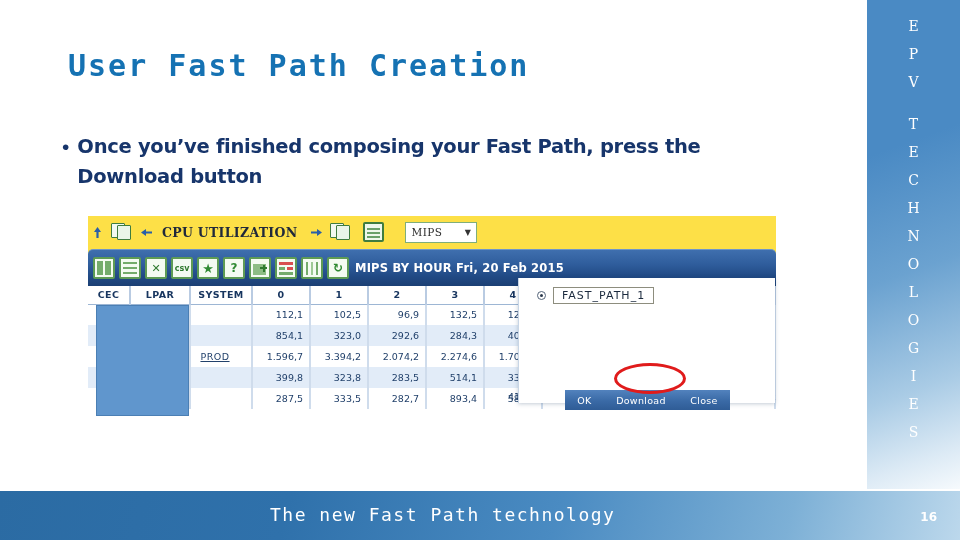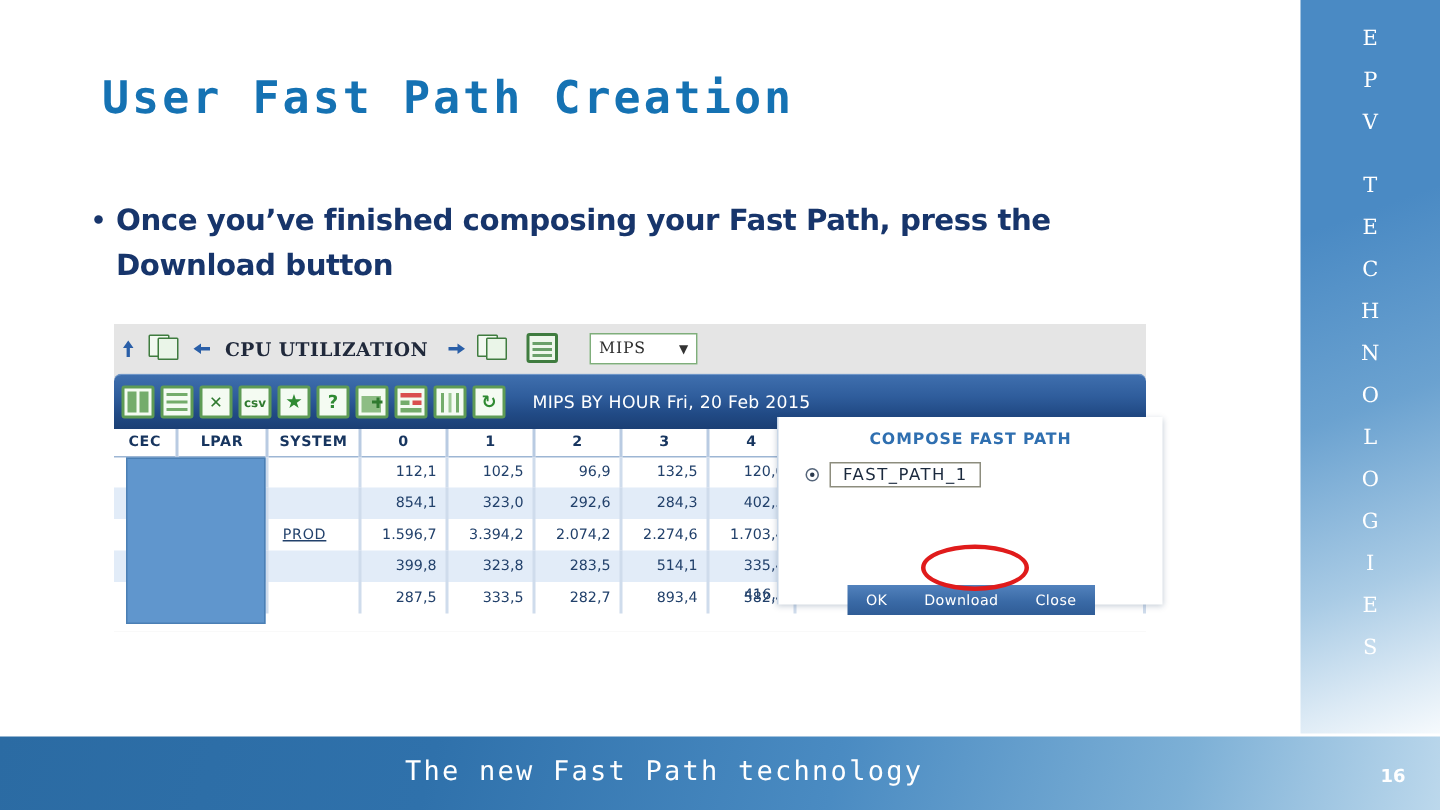--- a/index.html
+++ b/index.html
@@ -45,22 +45,22 @@
     font-size:21px; line-height:30px; margin-right:8px; color:#17356b;
   }
   #bullet-block .bullet-text {
     font-family:"DejaVu Sans", sans-serif;
     font-size:19.5px; font-weight:bold; line-height:30px;
     letter-spacing:-0.3px;
   }
 
   
   #app-shot {
-    position:absolute; left:76px; top:216px; width:688px; height:205px;
-    background:#e5e5e5;
+    position:absolute; left:88px; top:216px; width:688px; height:205px;
+    background:#fde047;
   }
 
   
   #shot-toolbar {
     position:absolute; left:0; top:0; height:32px; width:100%;
     display:flex; align-items:center;
   }
   .nav-arrow {
     width:13px; height:13px; margin:0 3px; position:relative; flex:0 0 auto;
   }
@@ -108,21 +108,21 @@
   .tb-icon {
     width:22px; height:22px; margin-right:4px; flex:0 0 auto;
     border:2px solid #5e9b55; background:#f4fbf2; border-radius:2px;
     position:relative; overflow:hidden;
     font-family:"DejaVu Sans", sans-serif; font-weight:bold;
     font-size:8px; color:#2f7a2f;
     display:flex; align-items:center; justify-content:center;
   }
   .tb-icon .bar { position:absolute; background:#74ac6b; }
   #shot-bluebar-title {
-    margin-left:14px; color:#ffffff; font-weight:normal;
+    margin-left:2px; color:#ffffff; font-weight:bold;
     font-family:"DejaVu Sans", sans-serif; font-size:11.5px;
     white-space:nowrap; letter-spacing:0.2px;
   }
 
   
   #shot-table {
     position:absolute; left:0; top:70px; width:100%; height:135px;
     background:#ffffff; overflow:hidden;
   }
   #shot-table table {
@@ -416,21 +416,20 @@
       <span>717,1</span>
       <span>863,6</span>
       <span>827,2</span>
     </div>
   </div>
 
   <div class="redact-block"></div>
 </div>
 
 <div id="fastpath-dialog">
-  <div id="fp-title">COMPOSE FAST PATH</div>
 
   <div id="fp-row-radio">
     <div class="fp-radio"></div>
     <div id="fp-name-box">FAST_PATH_1</div>
   </div>
 
 
   <div id="fp-buttons">
     <div class="fp-btn">OK</div>
     <div class="fp-btn">Download</div>

